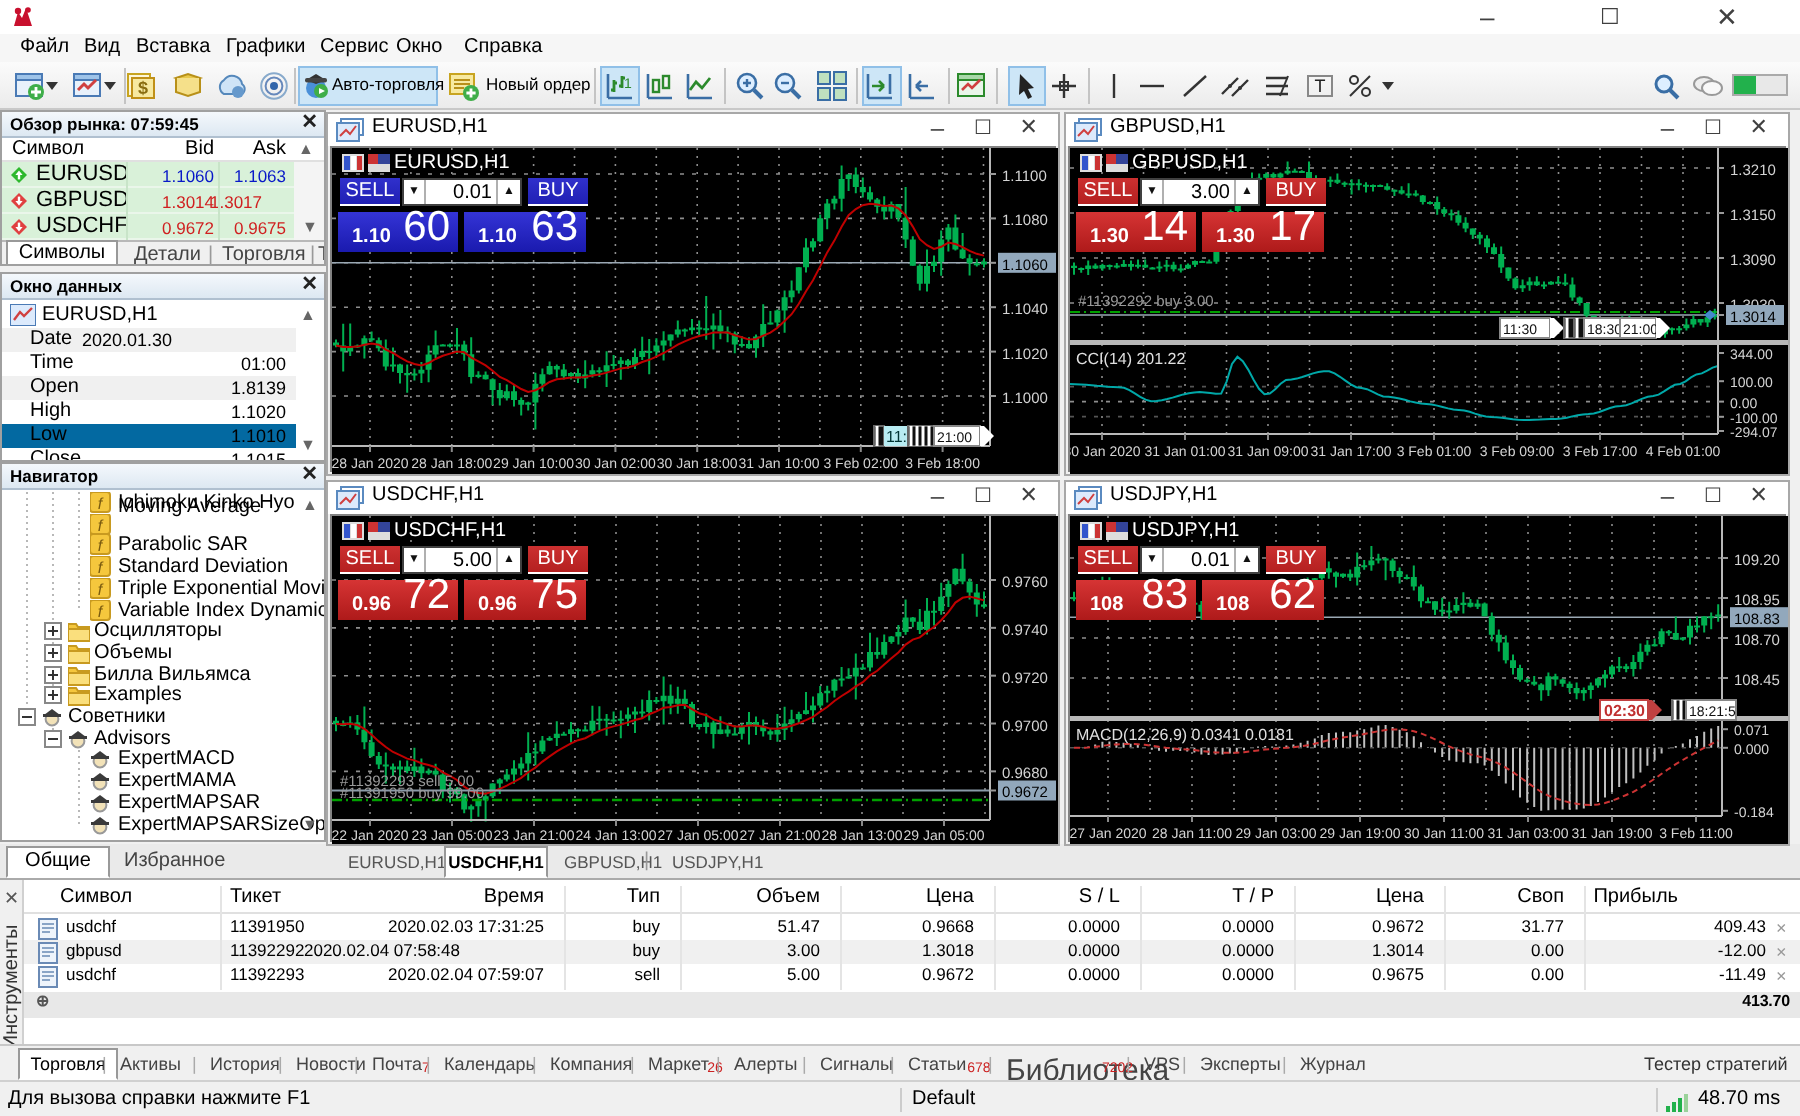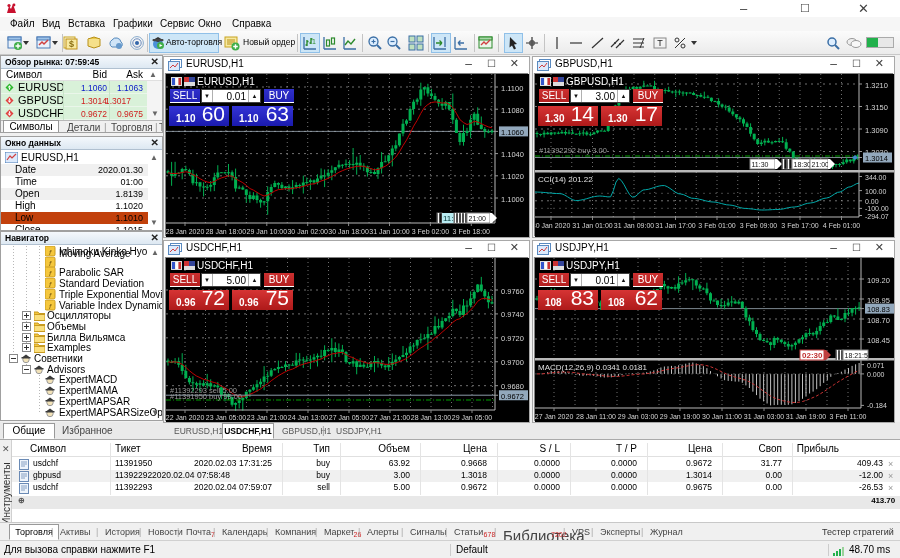--- a/index.html
+++ b/index.html
@@ -252,35 +252,35 @@
 <div class="abs" style="left:0;top:136px;width:163px;height:95px;background:#fff;border:1px solid #a0a0a0;overflow:hidden">
 <div class="phead">Окно данных<span class="x">✕</span></div>
 <svg style="left:4px;top:15px" width="13" height="11" viewBox="0 0 13 11">
       <rect x="0" y="0" width="13" height="11" fill="#dceafc" stroke="#4a7ab5"></rect>
       <path d="M2 8l3-4 2 2 4-4" stroke="#d04040" stroke-width="1.2" fill="none"></path>
     </svg>
 <div class="abs" style="left:20px;top:15px">EURUSD,H1</div>
 <div class="abs" style="left:149px;top:16px;color:#666;font-size:8px">▲</div>
 <div class="abs" style="left:0;top:27px;width:147px;height:12px;background:#f0f0f0">
       <div class="abs" style="left:14px;top:0">Date</div>
-      <div class="abs" style="left:40px;top:0.5px;width:102px;text-align:right;font-size:9px">2020.01.30</div>
+      <div class="abs" style="left:40px;top:0.5px;width:102px;font-size:9px">2020.01.30</div>
     </div>
 <div class="abs" style="left:0;top:39px;width:147px;height:12px;background:#fff">
       <div class="abs" style="left:14px;top:0">Time</div>
       <div class="abs" style="left:40px;top:0.5px;width:102px;text-align:right;font-size:9px">01:00</div>
     </div>
 <div class="abs" style="left:0;top:51px;width:147px;height:12px;background:#f0f0f0">
       <div class="abs" style="left:14px;top:0">Open</div>
       <div class="abs" style="left:40px;top:0.5px;width:102px;text-align:right;font-size:9px">1.8139</div>
     </div>
 <div class="abs" style="left:0;top:63px;width:147px;height:12px;background:#fff">
       <div class="abs" style="left:14px;top:0">High</div>
       <div class="abs" style="left:40px;top:0.5px;width:102px;text-align:right;font-size:9px">1.1020</div>
     </div>
-<div class="abs" style="left:0;top:75px;width:147px;height:12px;background:#c2410c">
+<div class="abs" style="left:0;top:75px;width:147px;height:12px;background:#0369a1">
       <div class="abs" style="left:14px;top:0">Low</div>
       <div class="abs" style="left:40px;top:0.5px;width:102px;text-align:right;font-size:9px">1.1010</div>
     </div>
 <div class="abs" style="left:0;top:87px;width:147px;height:12px;background:#fff">
       <div class="abs" style="left:14px;top:0">Close</div>
       <div class="abs" style="left:40px;top:0.5px;width:102px;text-align:right;font-size:9px">1.1015</div>
     </div>
 <div class="abs" style="left:149px;top:81px;color:#666;font-size:8px">▼</div>
 </div>
 <div class="abs" style="left:0;top:231px;width:163px;height:190px;background:#fff;border:1px solid #a0a0a0;overflow:hidden">
@@ -936,21 +936,21 @@
 </div>
 <div class="abs" style="left:12px;top:18px;width:888px;height:12px;background:#fff;font-size:8.5px">
 <svg style="left:7px;top:1px;position:absolute" width="10" height="11" viewBox="0 0 10 11">
         <rect x="0.5" y="0.5" width="9" height="10" fill="#eef4fb" stroke="#6a8ab5"></rect>
         <path d="M2 3h6M2 5h6M2 7h4" stroke="#6a8ab5" stroke-width="0.8"></path>
       </svg>
 <div class="abs" style="left:21px;top:0">usdchf</div>
 <div class="abs" style="left:103px;top:0">11391950</div>
 <div class="abs" style="left:140px;top:0;width:120px;text-align:right">2020.02.03 17:31:25</div>
 <div class="abs" style="left:198px;top:0;width:120px;text-align:right">buy</div>
-<div class="abs" style="left:278px;top:0;width:120px;text-align:right">63.92</div>
+<div class="abs" style="left:278px;top:0;width:120px;text-align:right">51.47</div>
 <div class="abs" style="left:355px;top:0;width:120px;text-align:right">0.9668</div>
 <div class="abs" style="left:428px;top:0;width:120px;text-align:right">0.0000</div>
 <div class="abs" style="left:505px;top:0;width:120px;text-align:right">0.0000</div>
 <div class="abs" style="left:580px;top:0;width:120px;text-align:right">0.9672</div>
 <div class="abs" style="left:650px;top:0;width:120px;text-align:right">31.77</div>
 <div class="abs" style="left:751px;top:0;width:120px;text-align:right">409.43</div>
 <div class="abs" style="left:876px;top:1px;color:#999;font-size:9px">×</div>
 </div>
 <div class="abs" style="left:12px;top:30px;width:888px;height:12px;background:#f0f0f0;font-size:8.5px">
 <svg style="left:7px;top:1px;position:absolute" width="10" height="11" viewBox="0 0 10 11">
@@ -978,21 +978,21 @@
 <div class="abs" style="left:21px;top:0">usdchf</div>
 <div class="abs" style="left:103px;top:0">11392293</div>
 <div class="abs" style="left:140px;top:0;width:120px;text-align:right">2020.02.04 07:59:07</div>
 <div class="abs" style="left:198px;top:0;width:120px;text-align:right">sell</div>
 <div class="abs" style="left:278px;top:0;width:120px;text-align:right">5.00</div>
 <div class="abs" style="left:355px;top:0;width:120px;text-align:right">0.9672</div>
 <div class="abs" style="left:428px;top:0;width:120px;text-align:right">0.0000</div>
 <div class="abs" style="left:505px;top:0;width:120px;text-align:right">0.0000</div>
 <div class="abs" style="left:580px;top:0;width:120px;text-align:right">0.9675</div>
 <div class="abs" style="left:650px;top:0;width:120px;text-align:right">0.00</div>
-<div class="abs" style="left:751px;top:0;width:120px;text-align:right">-26.53</div>
+<div class="abs" style="left:751px;top:0;width:120px;text-align:right">-11.49</div>
 <div class="abs" style="left:876px;top:1px;color:#999;font-size:9px">×</div>
 </div>
 <div class="abs" style="left:12px;top:56px;width:888px;height:13px;background:#e8e8e8;font-weight:bold;font-size:8px;letter-spacing:-0.1px">
       <div class="abs" style="left:6px;top:0;color:#555">⊕</div>
       <div class="abs" style="left:763px;top:0;width:120px;text-align:right">413.70</div>
     </div>
 </div>
 <svg class="abs" style="left:0;top:440px" width="900" height="82" viewBox="0 0 900 82">
 <line x1="110.5" y1="3" x2="110.5" y2="55" stroke="#e4e4e4"></line>
 <line x1="282.5" y1="3" x2="282.5" y2="55" stroke="#e4e4e4"></line>

